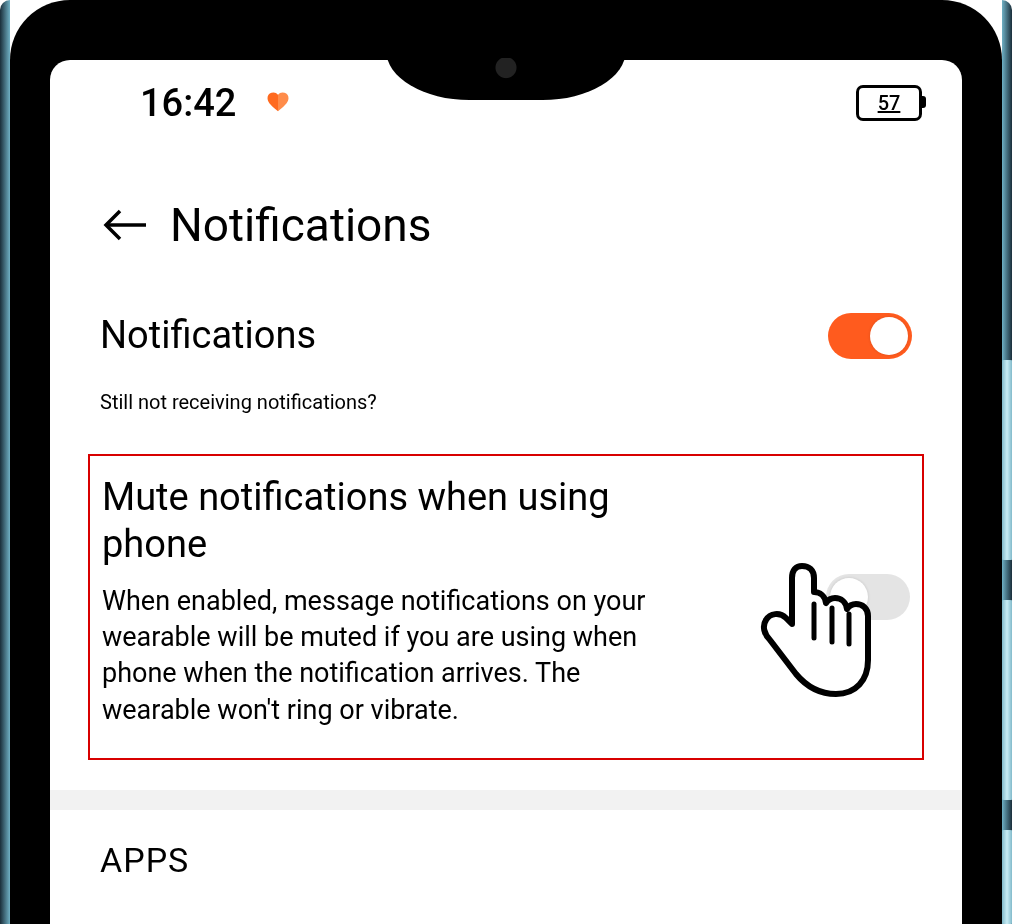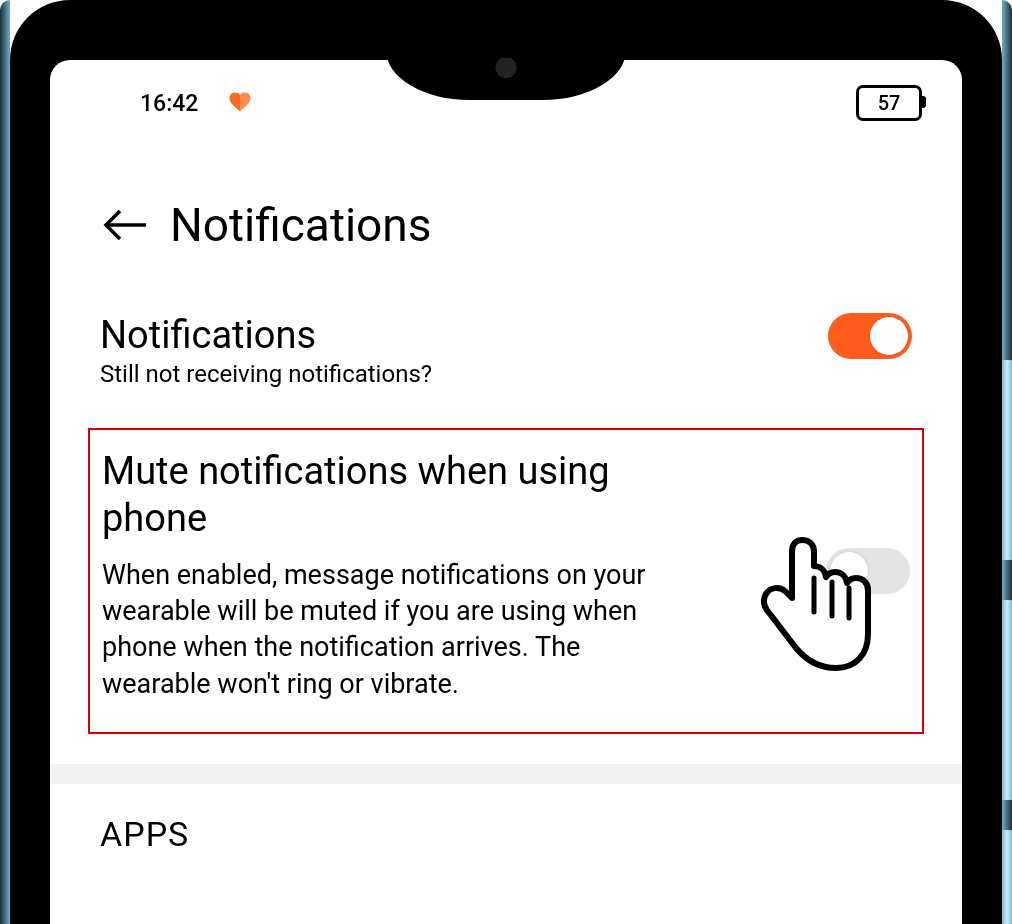--- a/index.html
+++ b/index.html
@@ -84,38 +84,39 @@
     display:flex;
     align-items:center;
     justify-content:space-between;
     padding: 18px 40px 0 90px;
     height:50px;
   }
   .status-left {
     display:flex;
     align-items:center;
     gap:28px;
-    font-size:23px;
+    font-size:38px;
     font-weight:500;
   }
   .heart-icon svg { display:block; }
   .status-right {
     display:flex;
     align-items:center;
   }
   .battery {
     position:relative;
     width:60px; height:30px;
     border:3px solid #000;
     border-radius:7px;
     display:flex;
     align-items:center;
     justify-content:center;
     font-size:20px;
     font-weight:500;
+    text-decoration:underline;
   }
   .battery::after{
     content:"";
     position:absolute;
     right:-7px; top:8px;
     width:5px; height:12px;
     background:#000;
     border-radius:0 3px 3px 0;
   }
 
@@ -146,22 +147,23 @@
     align-items:center;
     justify-content:space-between;
     gap:30px;
   }
   .row-title {
     font-size:38px;
     font-weight:400;
     line-height:1.25;
   }
   .subtext {
-    font-size:24px;
+    font-size:20px;
     color:#000;
+    margin-top:30px;
   }
   .link {
     color:#ff5b1e;
     font-size:30px;
     margin-top:8px;
     display:inline-block;
   }
 
   
   .toggle {

